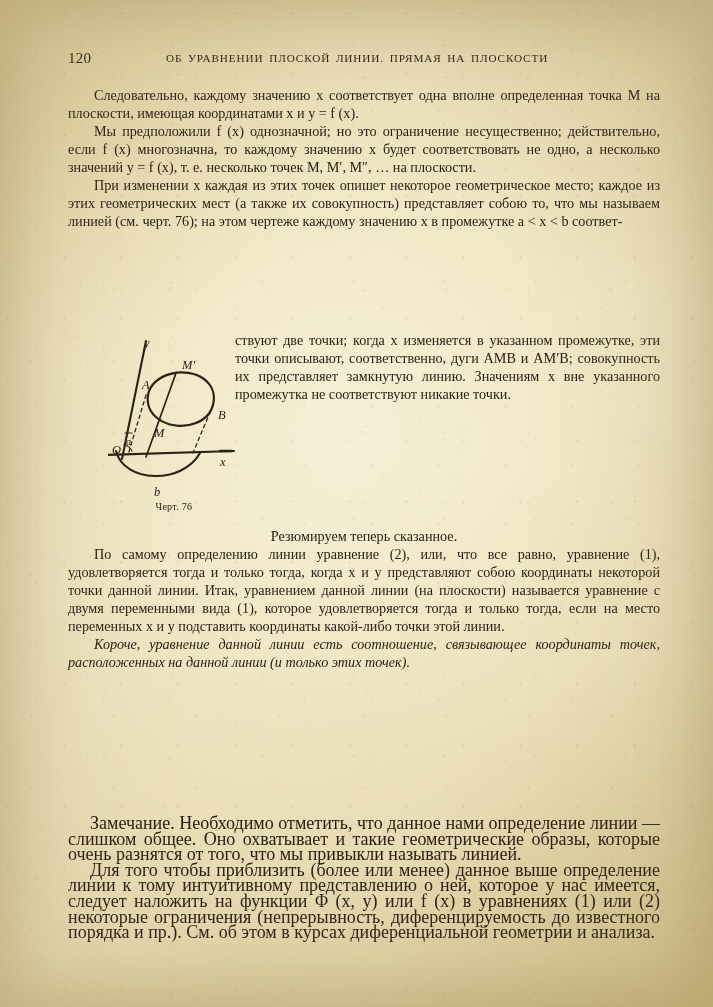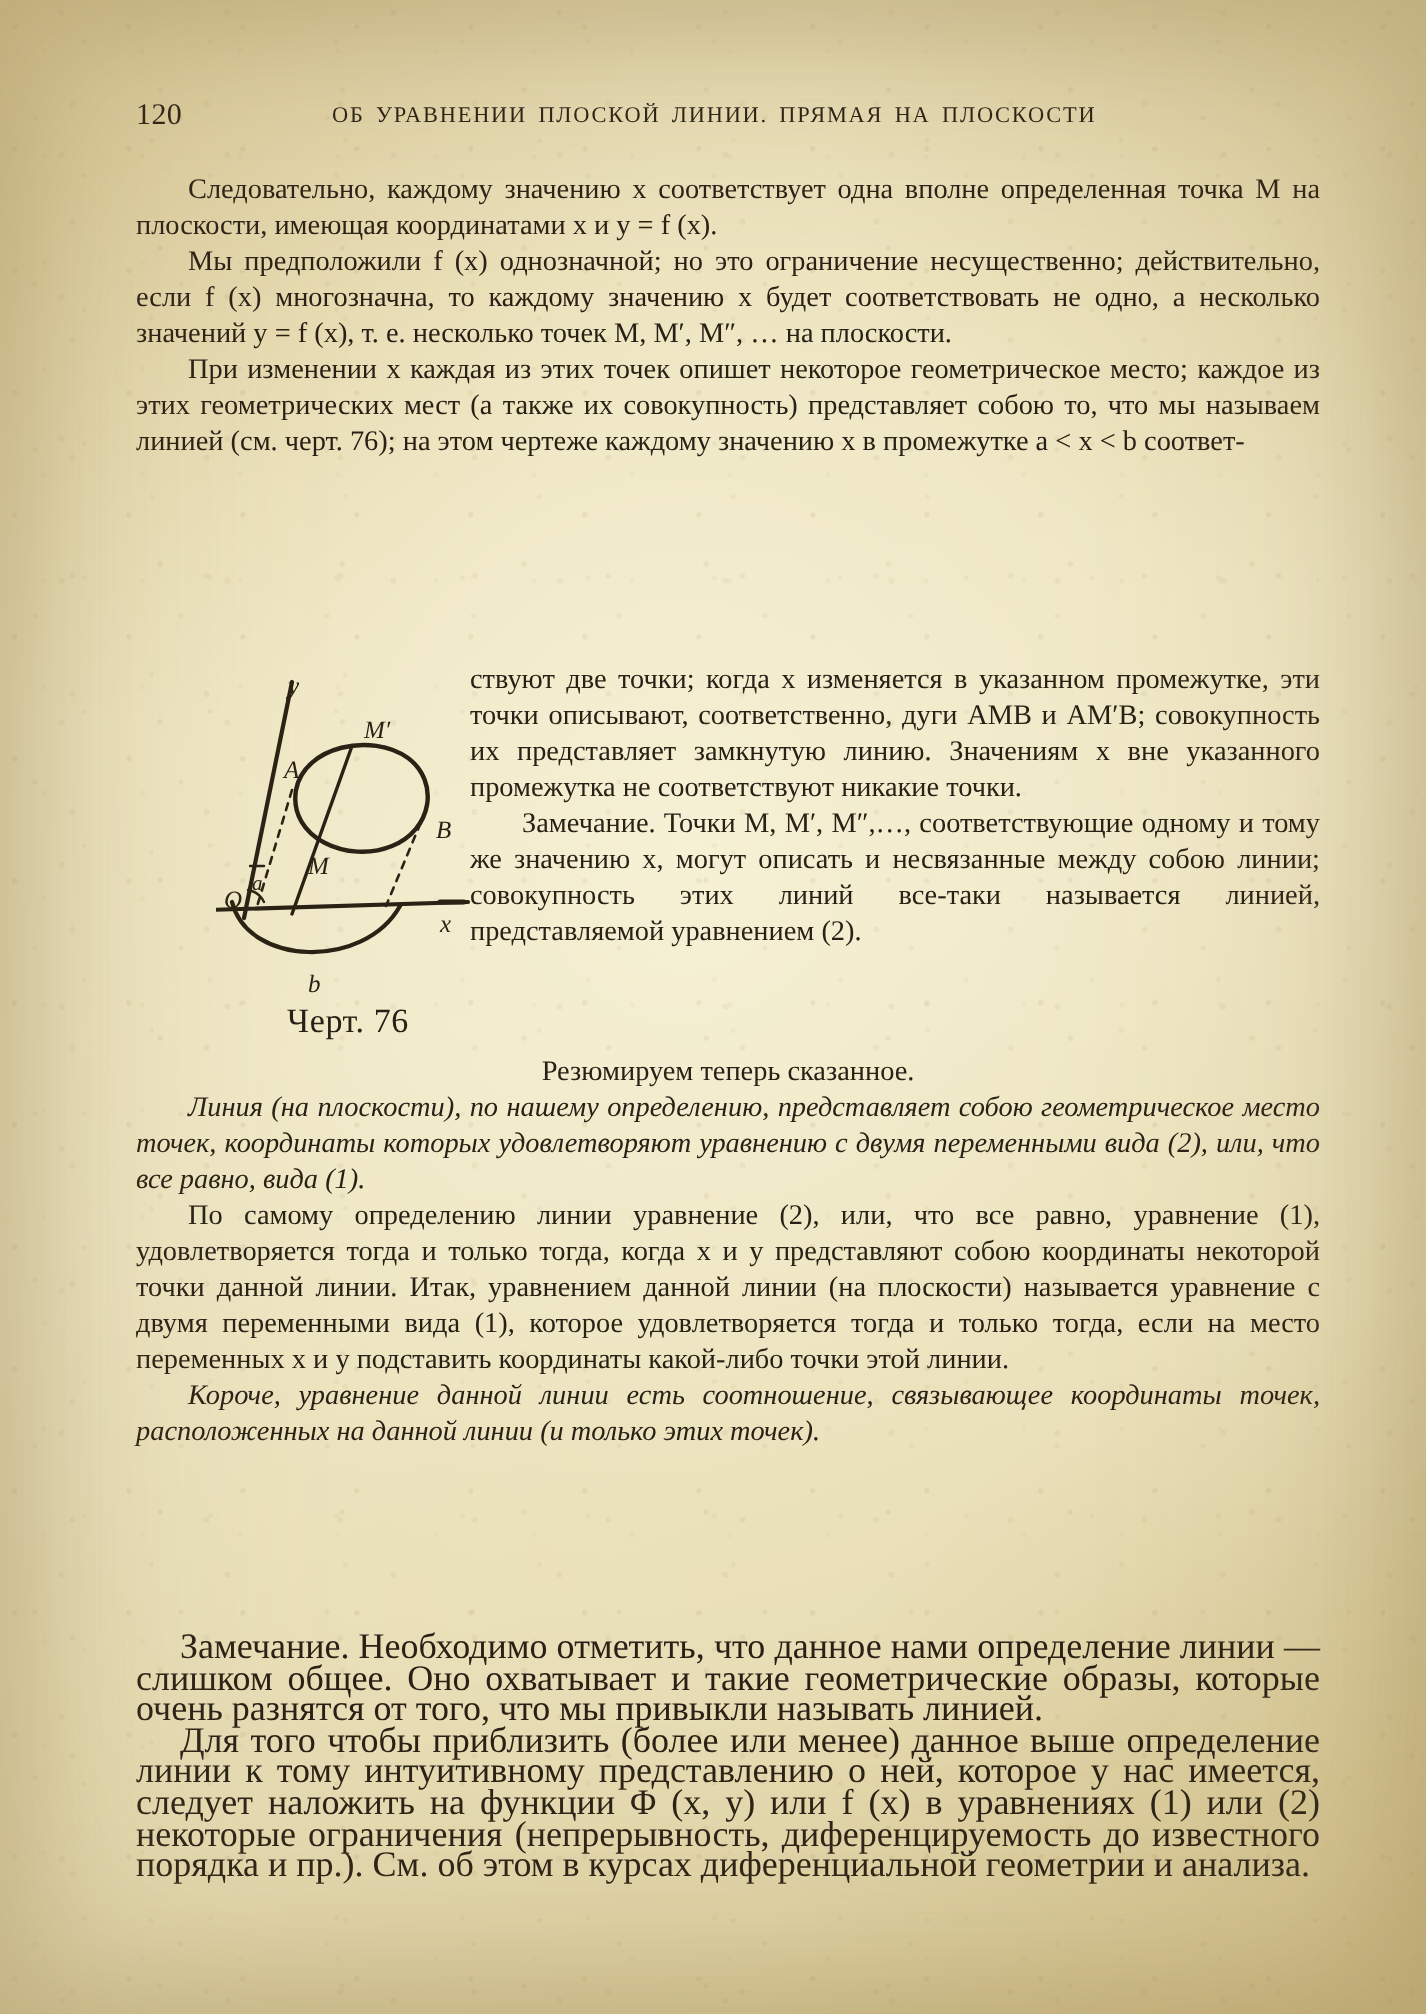--- a/index.html
+++ b/index.html
@@ -122,21 +122,21 @@
     width: 132px;
     height: 192px;
   }
   #figure svg { display: block; }
   .figcap {
     position: absolute;
     left: 0;
     top: 168px;
     width: 132px;
     text-align: center;
-    font-size: 17px;
+    font-size: 10px;
     color: #2a2116;
     letter-spacing: .3px;
   }
 </style>
 </head>
 <body>
 
 <div id="page">
 
   <div id="content">
@@ -147,26 +147,24 @@
     </div>
 
     <div class="block" id="b1">
       <p class="ind">Следовательно, каждому значению x соответствует одна вполне определенная точка M на плоскости, имеющая координатами x и y = f (x).</p>
       <p class="ind">Мы предположили f (x) однозначной; но это ограничение несущественно; действительно, если f (x) многозначна, то каждому значению x будет соответствовать не одно, а несколько значений y = f (x), т. е. несколько точек M, M′, M″, … на плоскости.</p>
       <p class="ind">При изменении x каждая из этих точек опишет некоторое геометрическое место; каждое из этих геометрических мест (а также их совокупность) представляет собою то, что мы называем линией (см. черт. 76); на этом чертеже каждому значению x в промежутке a &lt; x &lt; b соответ-</p>
     </div>
 
     <div class="block" id="b2">
       <p>ствуют две точки; когда x изменяется в указанном промежутке, эти точки описывают, соответственно, дуги AMB и AM′B; совокупность их представляет замкнутую линию. Значениям x вне указанного промежутка не соответствуют никакие точки.</p>
-      <p class="ind">Замечание. Точки M, M′, M″,…, соответствующие одному и тому же значению x, могут описать и несвязанные между собою линии; совокупность этих линий все-таки называется линией, представляемой уравнением (2).</p>
     </div>
 
     <div class="block" id="b3">
       <p style="text-align:center">Резюмируем теперь сказанное.</p>
-      <p class="ind it">Линия (на плоскости), по нашему определению, представляет собою геометрическое место точек, координаты которых удовлетворяют уравнению с двумя переменными вида (2), или, что все равно, вида (1).</p>
       <p class="ind">По самому определению линии уравнение (2), или, что все равно, уравнение (1), удовлетворяется тогда и только тогда, когда x и y представляют собою координаты некоторой точки данной линии. Итак, уравнением данной линии (на плоскости) называется уравнение с двумя переменными вида (1), которое удовлетворяется тогда и только тогда, если на место переменных x и y подставить координаты какой-либо точки этой линии.</p>
       <p class="ind it">Короче, уравнение данной линии есть соотношение, связывающее координаты точек, расположенных на данной линии (и только этих точек).</p>
     </div>
 
     <div class="block" id="b4">
       <p class="ind">Замечание. Необходимо отметить, что данное нами определение линии — слишком общее. Оно охватывает и такие геометрические образы, которые очень разнятся от того, что мы привыкли называть линией.</p>
       <p class="ind">Для того чтобы приблизить (более или менее) данное выше определение линии к тому интуитивному представлению о ней, которое у нас имеется, следует наложить на функции Φ (x, y) или f (x) в уравнениях (1) или (2) некоторые ограничения (непрерывность, диференцируемость до известного порядка и пр.). См. об этом в курсах диференциальной геометрии и анализа.</p>
     </div>
   </div>
 

